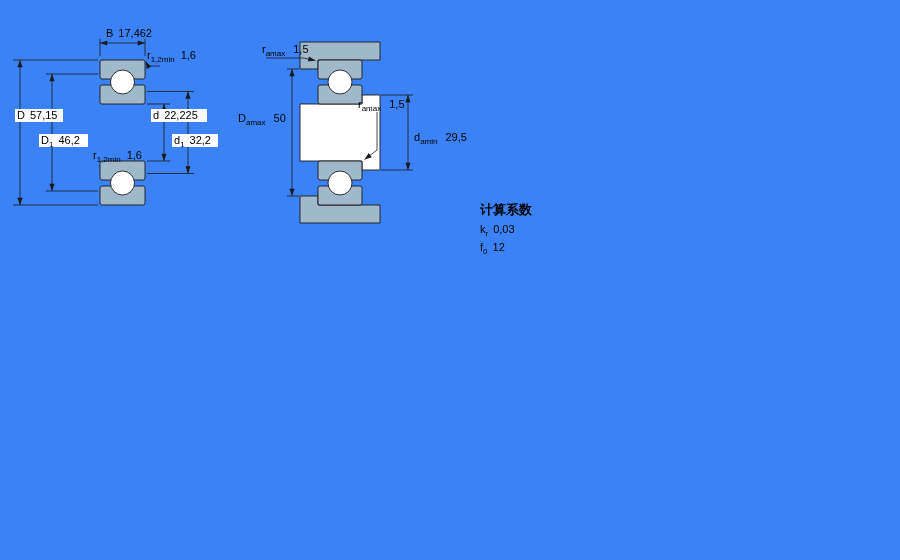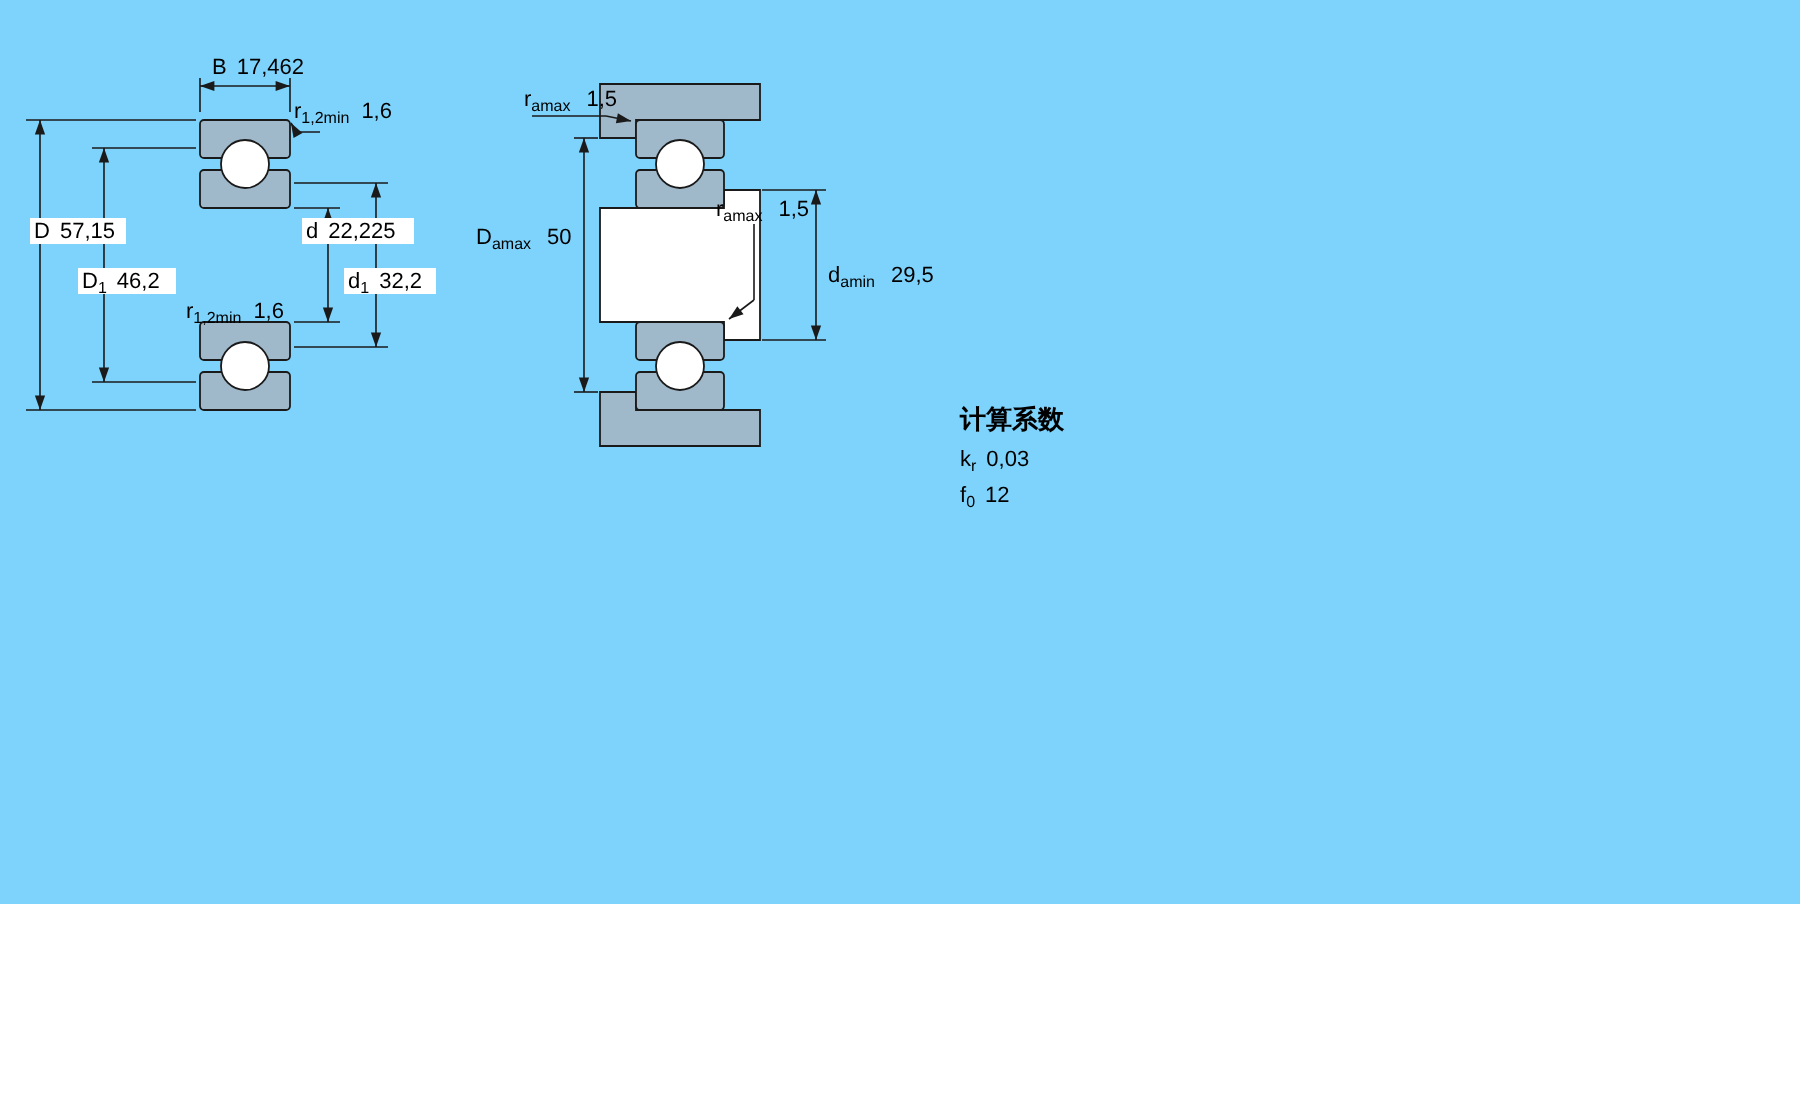--- a/index.html
+++ b/index.html
@@ -1,16 +1,16 @@
 <!DOCTYPE html>
 <html><head>
 <meta charset="utf-8">
 <style>
   html,body{margin:0;padding:0;background:#ffffff;}
-  .canvas{position:relative;width:900px;height:452px;background:#7dd3fc;overflow:hidden;
+  .canvas{position:relative;width:900px;height:560px;background:#3b82f6;overflow:hidden;
           font-family:"Liberation Sans",sans-serif;}
   svg{position:absolute;left:0;top:0;}
   .thin{stroke:#1a1a1a;stroke-width:0.8;fill:none;}
   .part{fill:#9fb9cb;stroke:#1a1a1a;stroke-width:0.9;}
   .shaft{fill:#ffffff;stroke:#1a1a1a;stroke-width:0.9;}
   .ball{fill:#ffffff;stroke:#1a1a1a;stroke-width:0.9;}
   .halo{fill:#ffffff;stroke:none;}
   text{font-family:"Liberation Sans",sans-serif;font-size:11px;fill:#000;}
   .sub{font-size:8px;}
   .calc-title{font-size:13px;font-weight:bold;}

